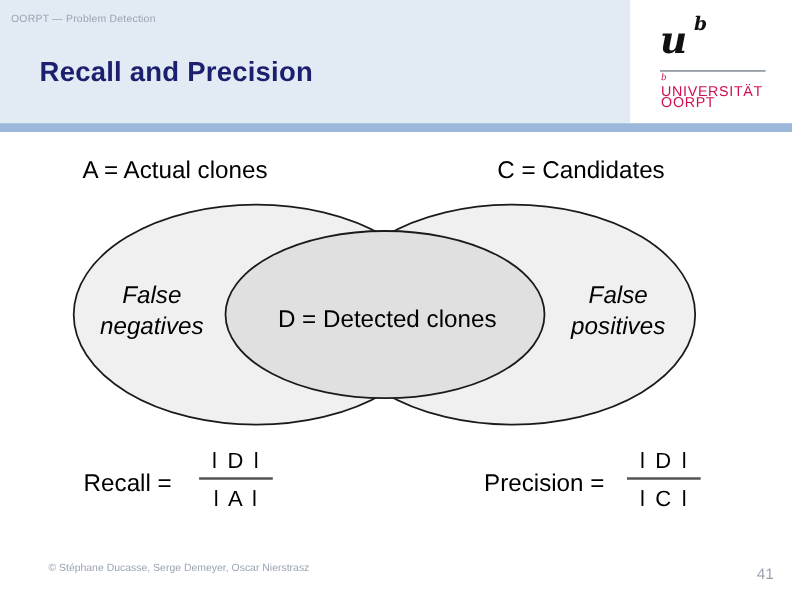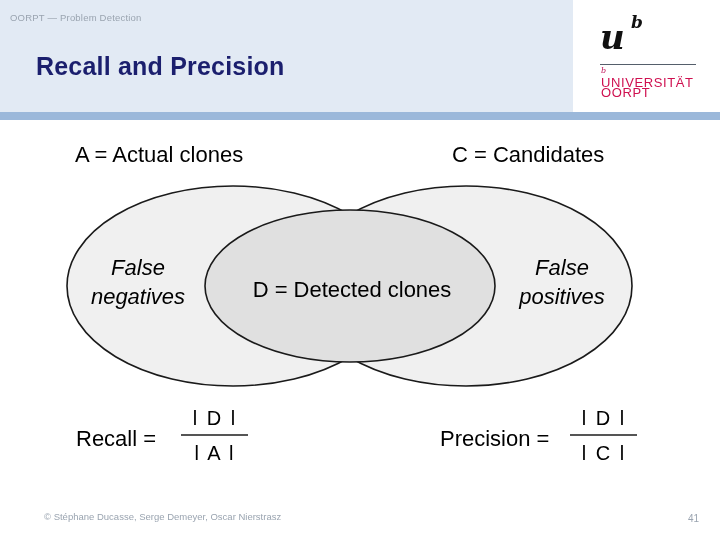--- a/index.html
+++ b/index.html
@@ -129,21 +129,21 @@
     position: absolute;
     left: 44px; top: 491px;
     font-size: 9.5px;
     color: #9aa4b0;
     white-space: nowrap;
     margin-top: 20px;
   }
   #footer-pagenum {
     position: absolute;
     left: 688px; top: 513px;
-    font-size: 10px;
+    font-size: 14px;
     color: #9aa4b0;
   }
 </style>
 </head>
 <body>
 
 <div id="header-band"></div>
 <div id="header-logo-area"></div>
 <div id="header-rule"></div>
 

